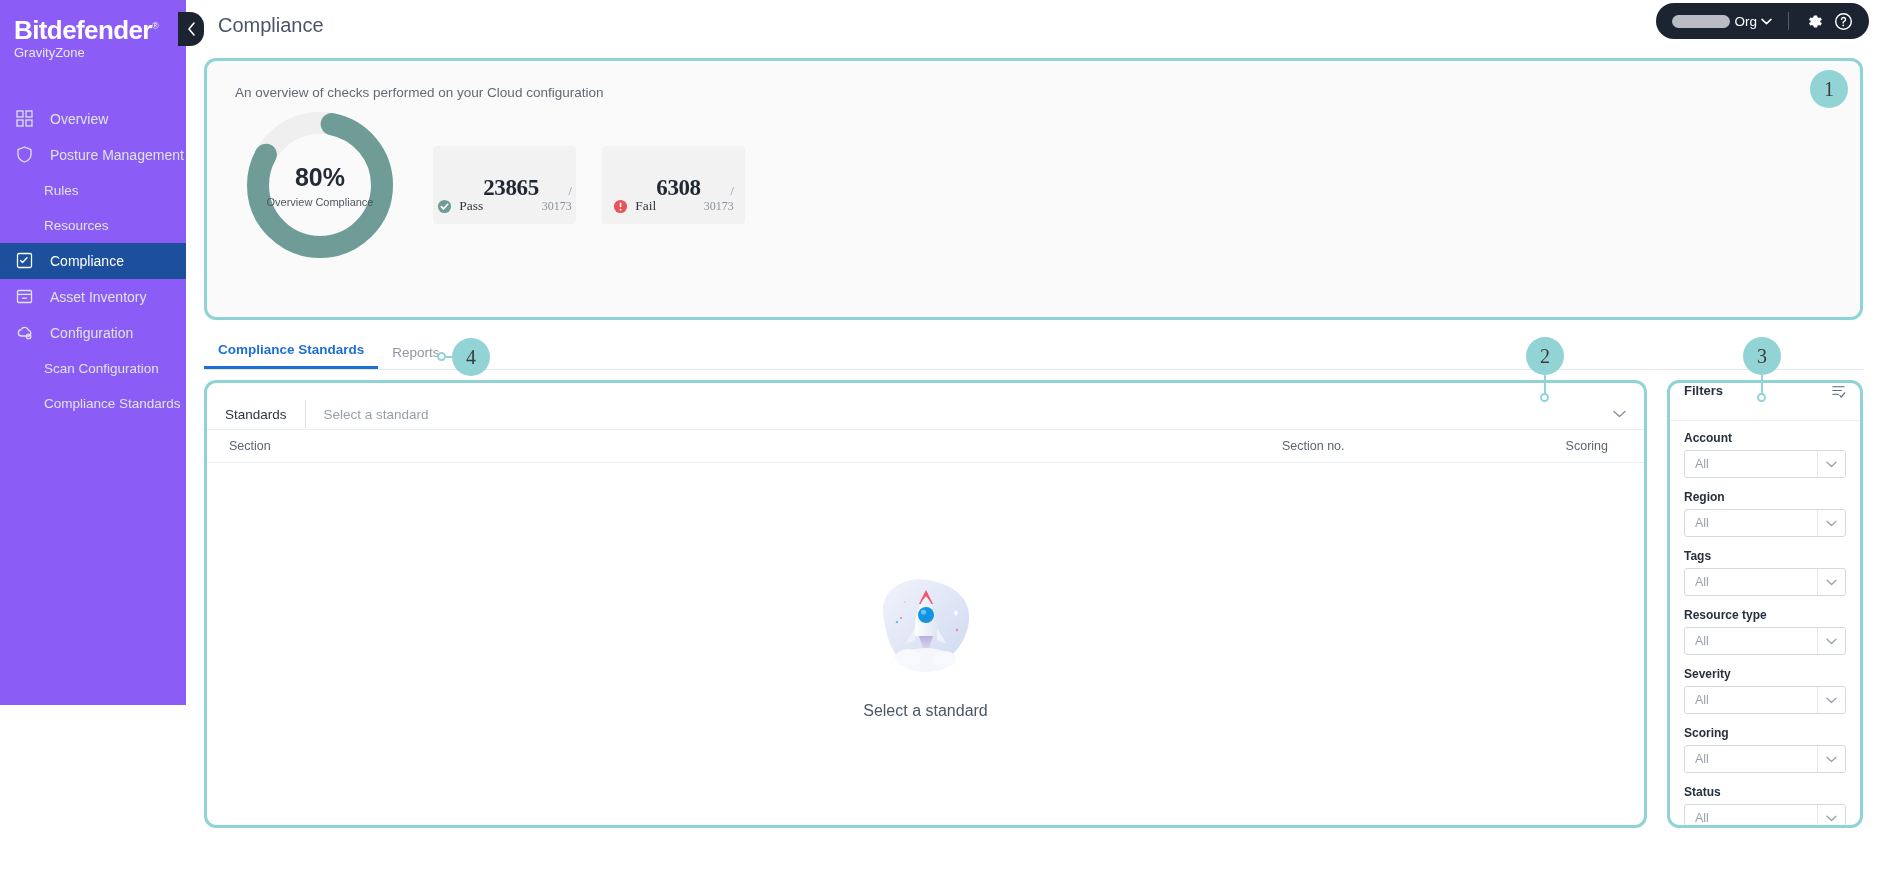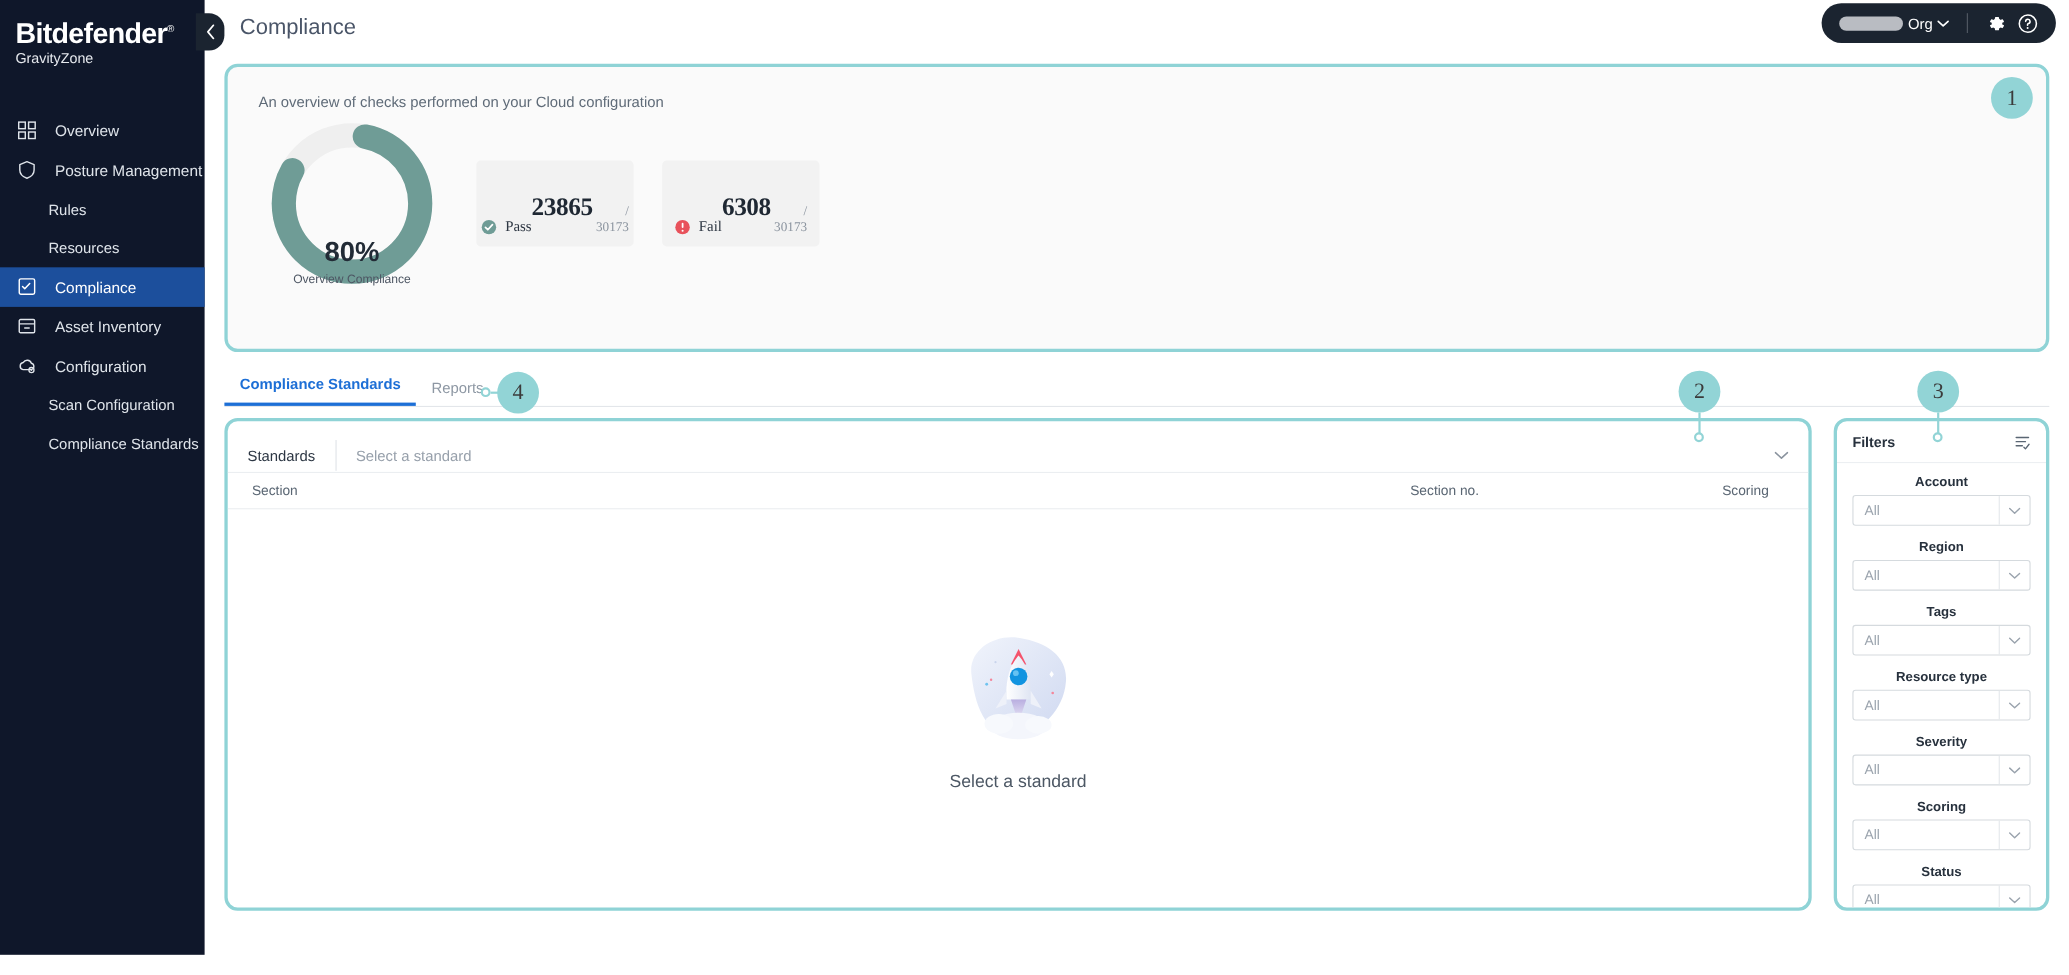--- a/index.html
+++ b/index.html
@@ -7,22 +7,22 @@
   html, body {
     width: 1881px; height: 886px;
     font-family: "Liberation Sans", sans-serif;
     background: #ffffff;
     overflow: hidden;
   }
   .app { position: relative; width: 1881px; height: 886px; display: flex; background:#fff; }
 
   
   .sidebar {
-    width: 186px; height: 868px;
-    background: #0f172a;
+    width: 186px; height: 705px;
+    background: #8b5cf6;
     flex: 0 0 186px;
     position: relative;
     z-index: 5;
   }
   .brand { padding: 12px 0 10px 14px; }
   .brand-name {
     color: #fff; font-size: 26px; font-weight: bold; letter-spacing: -0.6px;
     line-height: 28px;
   }
   .brand-name sup { font-size: 9px; vertical-align: super; font-weight: normal;}
@@ -101,21 +101,21 @@
     height: 262px;
     position: relative;
     padding: 24px 28px;
   }
   .overview-sub { font-size: 13.5px; color: #5f6b78; }
   .overview-row { display: flex; align-items: center; margin-top: 10px; }
 
   .donut { position: relative; width: 150px; height: 150px; margin-left: 10px;}
   .donut-center {
     position: absolute; inset: 0; display: flex;
-    flex-direction: column; align-items: center; justify-content: flex-end;
+    flex-direction: column; align-items: center; justify-content: center;
   }
   .donut-pct { font-size: 25px; font-weight: bold; color: #222b36; }
   .donut-label { font-size: 11px; color: #4d5663; margin-top: 4px; }
 
   .stat-cards { display: flex; gap: 26px; margin-left: 38px; }
   .stat-card {
     background: #f2f2f2; border-radius: 4px;
     width: 143px; height: 78px;
     padding: 10px 14px;
     display: flex; 
@@ -174,28 +174,28 @@
   
   .filters-panel {
     width: 196px; flex: 0 0 196px;
     border: 3px solid #8fd3d6;
     border-radius: 12px;
     background: #fff;
     padding: 0;
     overflow: hidden;
   }
   .filters-head {
-    display: flex; align-items: center; justify-content: space-between;
+    display: flex; align-items: flex-start; justify-content: space-between;
     height: 38px; padding: 0 14px;
     border-bottom: 1px solid #eceff2;
   }
   .filters-title { font-size: 13px; font-weight: bold; color: #27313d; }
   .filters-ico { width: 15px; height: 15px; cursor: pointer; }
   .filters-body { padding: 10px 14px 0 14px; }
-  .filter-group { margin-bottom: 12px; text-align: center; }
+  .filter-group { margin-bottom: 12px; }
   .filter-label { font-size: 12px; font-weight: bold; color: #27313d; margin-bottom: 5px; }
   .filter-select {
     height: 28px; border: 1px solid #d5dade; border-radius: 3px;
     display: flex; align-items: center; justify-content: space-between;
     padding: 0 0 0 10px; cursor: pointer;
   }
   .filter-val { font-size: 12.5px; color: #9aa3ad; }
   .filter-caret-wrap {
     width: 28px; height: 26px; display: flex; align-items: center; justify-content: center;
     border-left: 1px solid #e4e8eb;

